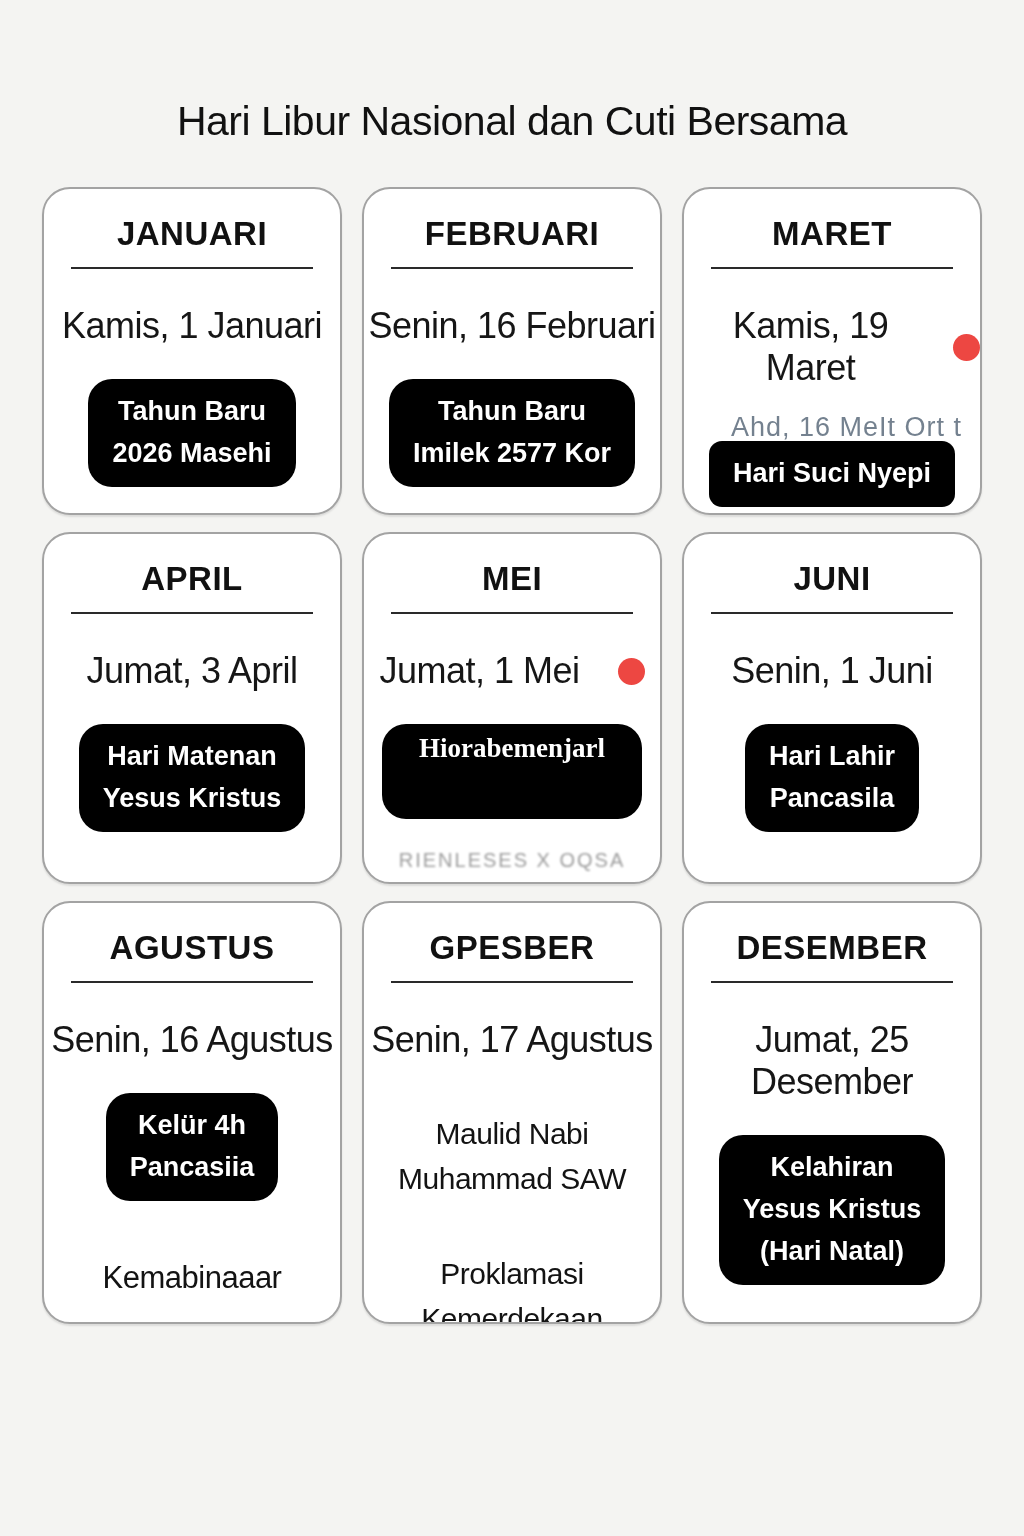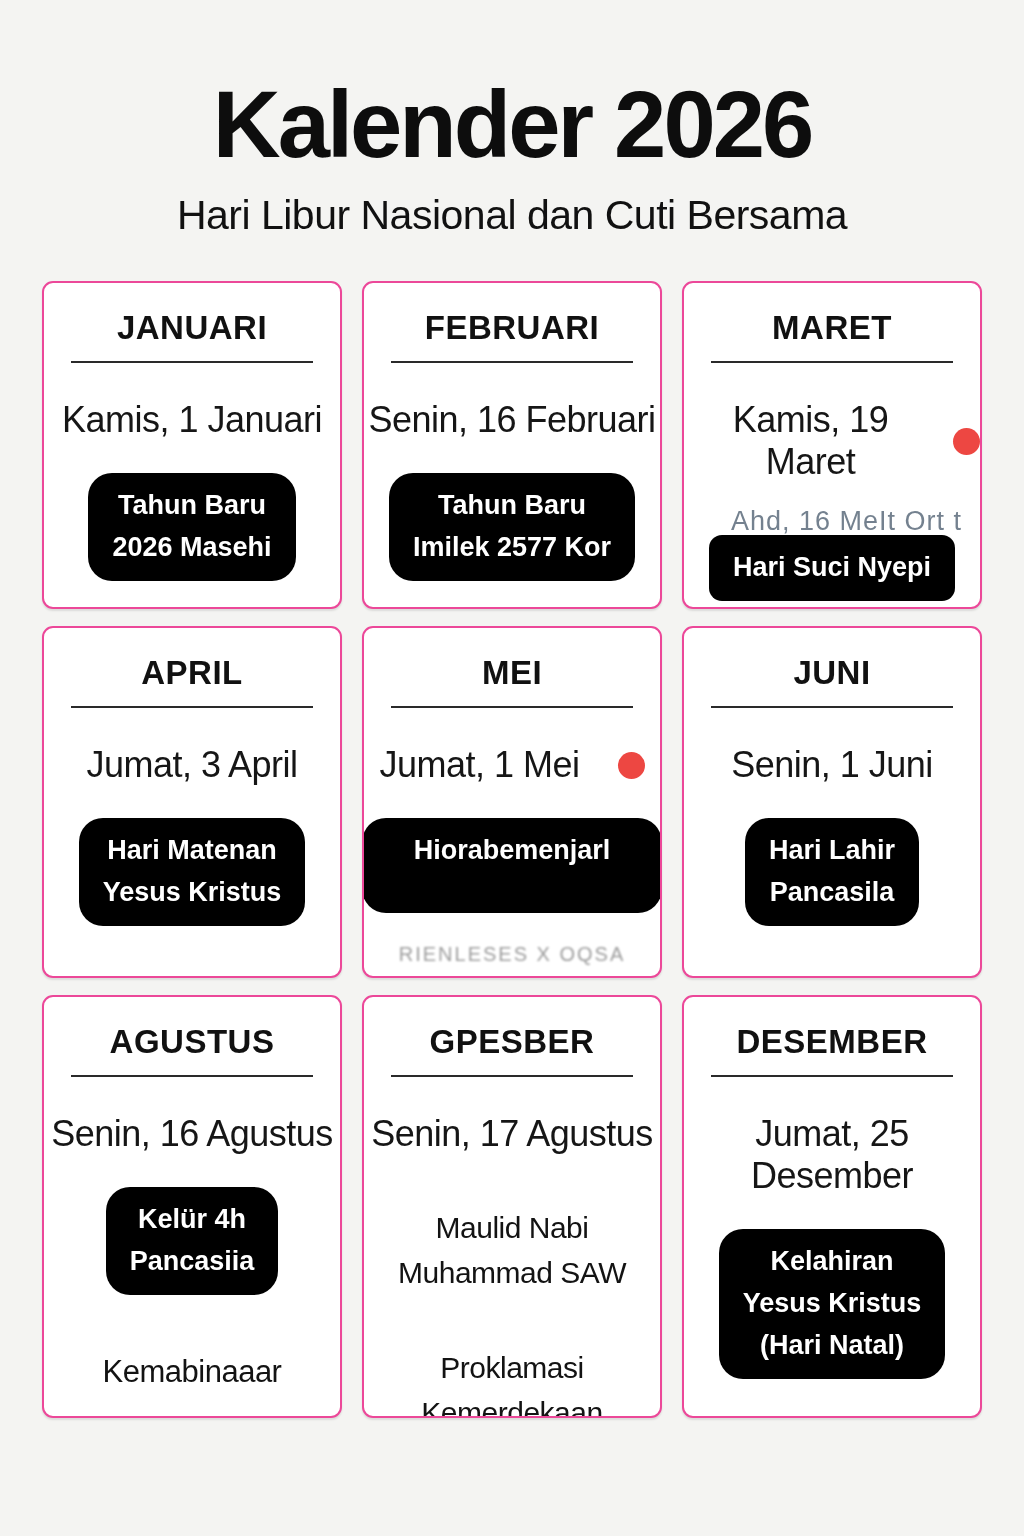--- a/index.html
+++ b/index.html
@@ -38,22 +38,22 @@
   .grid {
     display: grid;
     grid-template-columns: repeat(3, 300px);
     grid-template-rows: 328px 352px 423px;
     column-gap: 20px;
     row-gap: 17px;
     margin: 42px 42px 0 42px;
   }
   .card {
     background: #ffffff;
-    border: 2px solid #ec4899;
-    border-radius: 11px;
+    border: 2px solid #a3a3a3;
+    border-radius: 28px;
     box-shadow: 0 2px 2px rgba(0,0,0,0.10);
     display: flex;
     flex-direction: column;
     align-items: center;
     box-sizing: border-box;
     overflow: hidden;
     text-align: center;
   }
   .month {
     margin: 26px 0 0 0;
@@ -133,35 +133,35 @@
     opacity: 0.55;
     filter: blur(1.2px);
   }
   
   .card:nth-child(3) .badge { border-radius: 13px; margin-top: 12px; }
   .card:nth-child(3) .badge-wrap { margin-top: 40px; text-align: right; }
   .card:nth-child(3) .below-text { margin-top: 34px; }
   .card:nth-child(4) .below-text { margin-top: 46px; }
   .card:nth-child(5) .dot { margin-left: 38px; }
   .card:nth-child(5) .badge {
-    width: 300px;
+    width: 260px;
     min-height: 95px;
     box-sizing: border-box;
-    padding-top: 12px;
+    padding-top: 4px;
     text-align: center;
+    font-family: Liberation Serif, serif;
   }
   .card:nth-child(7) .below-text { margin-top: 54px; font-size: 31px; }
   .card:nth-child(8) .below-text { margin-top: 50px; font-size: 30px; }
   .card:nth-child(9) .below-text { margin-top: 42px; font-size: 28px; }
 </style>
 </head>
 <body>
 
 <div class="header">
-  <h1 class="title">Kalender 2026</h1>
   <p class="subtitle">Hari Libur Nasional dan Cuti Bersama</p>
 </div>
 
 <div class="grid">
     <section class="card">
     <h2 class="month">JANUARI</h2>
     <hr class="divider">
     <div class="date-row">
       <span class="date">Kamis, 1 Januari</span>
 

